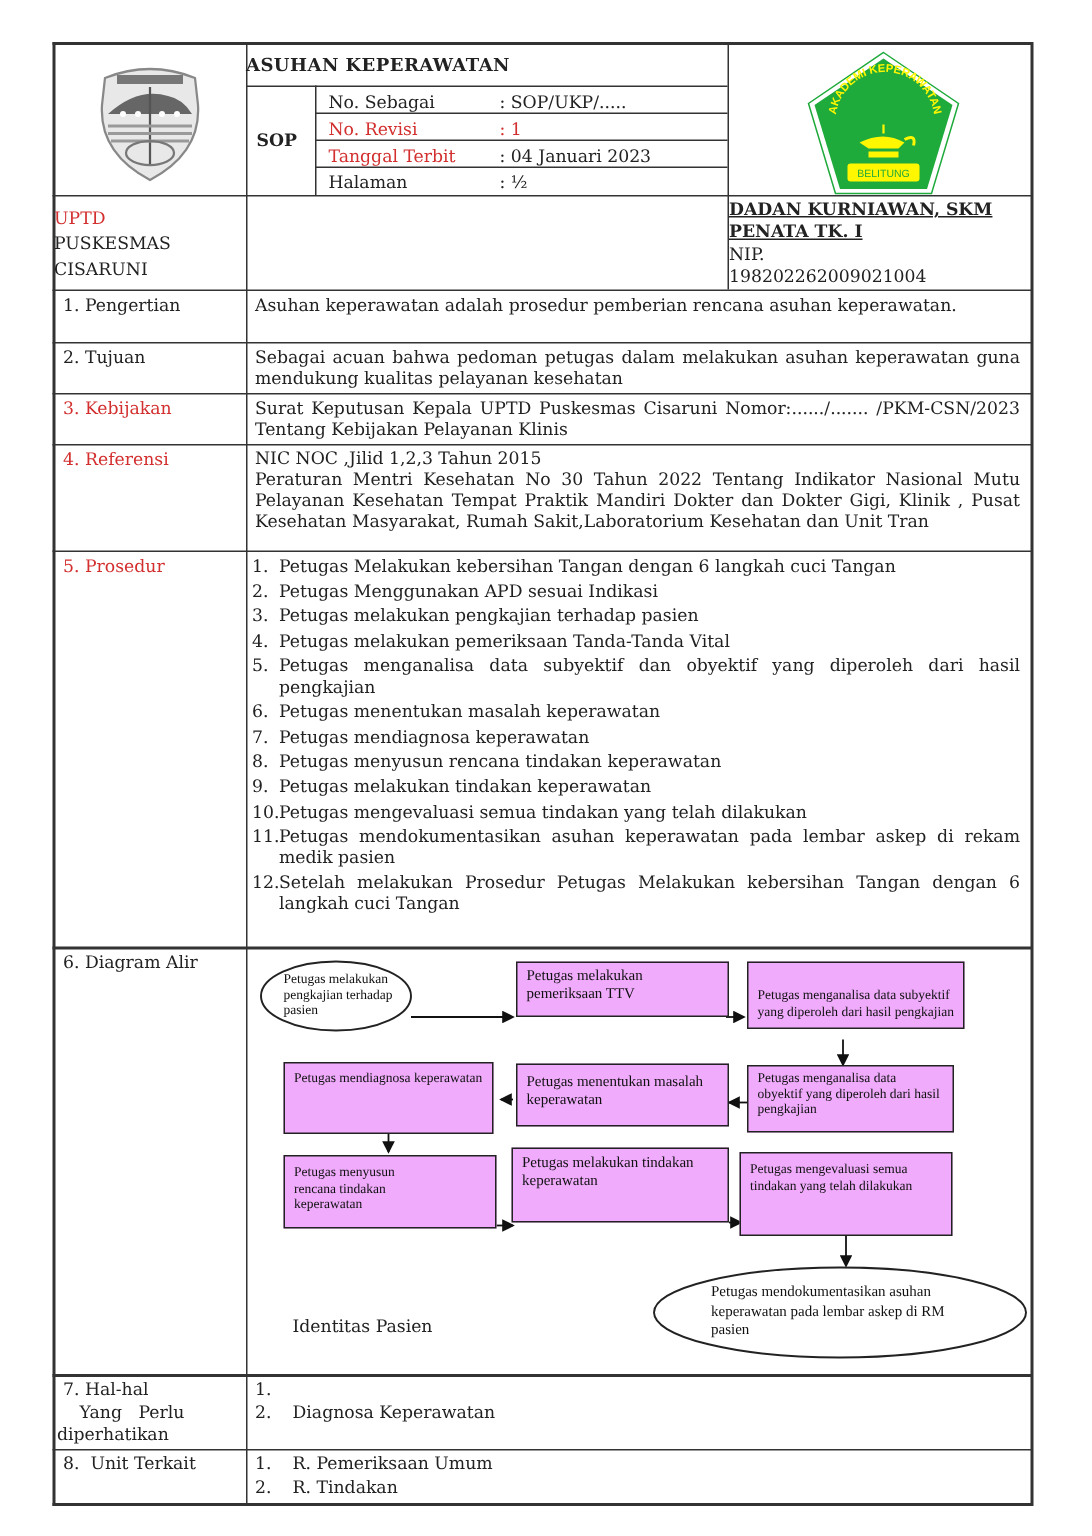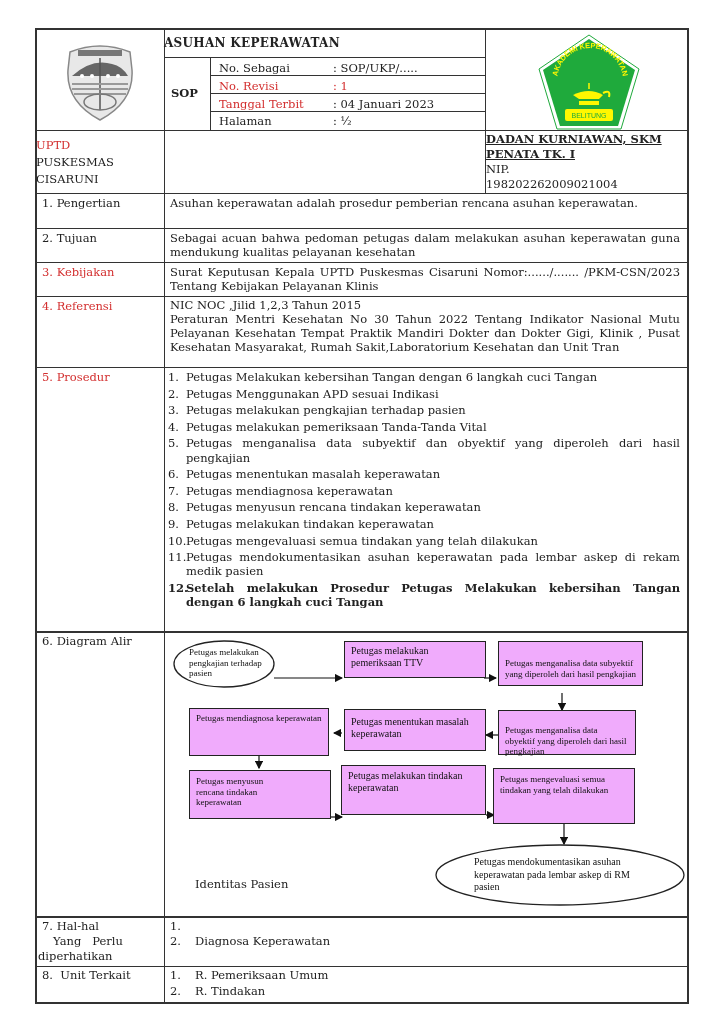--- a/index.html
+++ b/index.html
@@ -127,21 +127,21 @@
       <li><span class="num">2.</span><span>Petugas Menggunakan APD sesuai Indikasi</span></li>
       <li><span class="num">3.</span><span>Petugas melakukan pengkajian terhadap pasien</span></li>
       <li><span class="num">4.</span><span>Petugas melakukan pemeriksaan Tanda-Tanda Vital</span></li>
       <li><span class="num">5.</span><span>Petugas menganalisa data subyektif dan obyektif yang diperoleh dari hasil pengkajian</span></li>
       <li><span class="num">6.</span><span>Petugas menentukan masalah keperawatan</span></li>
       <li><span class="num">7.</span><span>Petugas mendiagnosa keperawatan</span></li>
       <li><span class="num">8.</span><span>Petugas menyusun rencana tindakan keperawatan</span></li>
       <li><span class="num">9.</span><span>Petugas melakukan tindakan keperawatan</span></li>
       <li style="padding-left: 18px;"><span class="num">10.</span><span>Petugas mengevaluasi semua tindakan yang telah dilakukan</span></li>
       <li style="padding-left: 18px;"><span class="num">11.</span><span>Petugas mendokumentasikan asuhan keperawatan pada lembar askep di rekam medik pasien</span></li>
-      <li style="padding-left: 18px; font-weight: bold;"><span class="num">12.</span><span>Setelah melakukan Prosedur Petugas Melakukan kebersihan Tangan dengan 6 langkah cuci Tangan</span></li>
+      <li style="padding-left: 18px;"><span class="num">12.</span><span>Setelah melakukan Prosedur Petugas Melakukan kebersihan Tangan dengan 6 langkah cuci Tangan</span></li>
     </ol>
 </div>
 
 <div class="txt" style="left:42px;top:634px">6.  Diagram Alir</div>
 
 <svg class="abs" style="left:164px;top:632px" width="524" height="284">
   <defs>
     <marker id="ah" markerWidth="7" markerHeight="7" refX="6" refY="3.5" orient="auto">
       <path d="M0,0 L7,3.5 L0,7 Z" fill="#111"></path>
     </marker>
@@ -155,21 +155,21 @@
   <line x1="95" y1="124" x2="95" y2="136" stroke="#111" stroke-width="1.2" marker-end="url(#ah)"></line>
   <line x1="167" y1="185" x2="178" y2="185" stroke="#111" stroke-width="1.2" marker-end="url(#ah)"></line>
   <line x1="322" y1="183" x2="330" y2="183" stroke="#111" stroke-width="1.2" marker-end="url(#ah)"></line>
   <line x1="400" y1="192" x2="400" y2="212" stroke="#111" stroke-width="1.2" marker-end="url(#ah)"></line>
   <ellipse cx="396" cy="243" rx="124" ry="30" fill="#fff" stroke="#222" stroke-width="1.3"></ellipse>
 </svg>
 
 <div class="abs flow" style="left:189px;top:647px;width:80px">Petugas melakukan pengkajian terhadap pasien</div>
 <div class="box flow" style="left:344px;top:641px;width:142px;height:37px;font-size:10px;line-height:12px">Petugas melakukan pemeriksaan  TTV</div>
 <div class="box flow" style="left:498px;top:641px;width:145px;height:45px;padding-top:16px">Petugas menganalisa data subyektif  yang diperoleh dari hasil pengkajian</div>
-<div class="box flow" style="left:498px;top:710px;width:138px;height:45px;padding-top:14px">Petugas menganalisa data obyektif yang diperoleh dari hasil pengkajian</div>
+<div class="box flow" style="left:498px;top:710px;width:138px;height:45px;padding-top:2px">Petugas menganalisa data obyektif yang diperoleh dari hasil pengkajian</div>
 <div class="box flow" style="left:344px;top:709px;width:142px;height:42px;font-size:10px;line-height:12px;padding-top:6px">Petugas menentukan masalah keperawatan</div>
 <div class="box flow" style="left:189px;top:708px;width:140px;height:48px;padding-top:4px">Petugas mendiagnosa keperawatan</div>
 <div class="box flow" style="left:189px;top:770px;width:142px;height:49px;padding-top:5px;padding-right:60px">Petugas menyusun rencana tindakan keperawatan</div>
 <div class="box flow" style="left:341px;top:765px;width:145px;height:50px;font-size:10px;line-height:12px;padding-top:4px">Petugas melakukan tindakan keperawatan</div>
 <div class="box flow" style="left:493px;top:768px;width:142px;height:56px;padding-top:5px;padding-right:20px">Petugas mengevaluasi semua tindakan yang telah dilakukan</div>
 <div class="abs flow" style="left:474px;top:856px;width:160px;font-size:10px;line-height:12.5px">Petugas mendokumentasikan asuhan keperawatan pada lembar askep di RM pasien</div>
 
 <div class="txt" style="left:42px;top:919px">7.  Hal-hal</div>
 <div class="txt" style="left:53px;top:934px;white-space:pre">Yang   Perlu</div>
 <div class="txt" style="left:38px;top:949px">diperhatikan</div>

